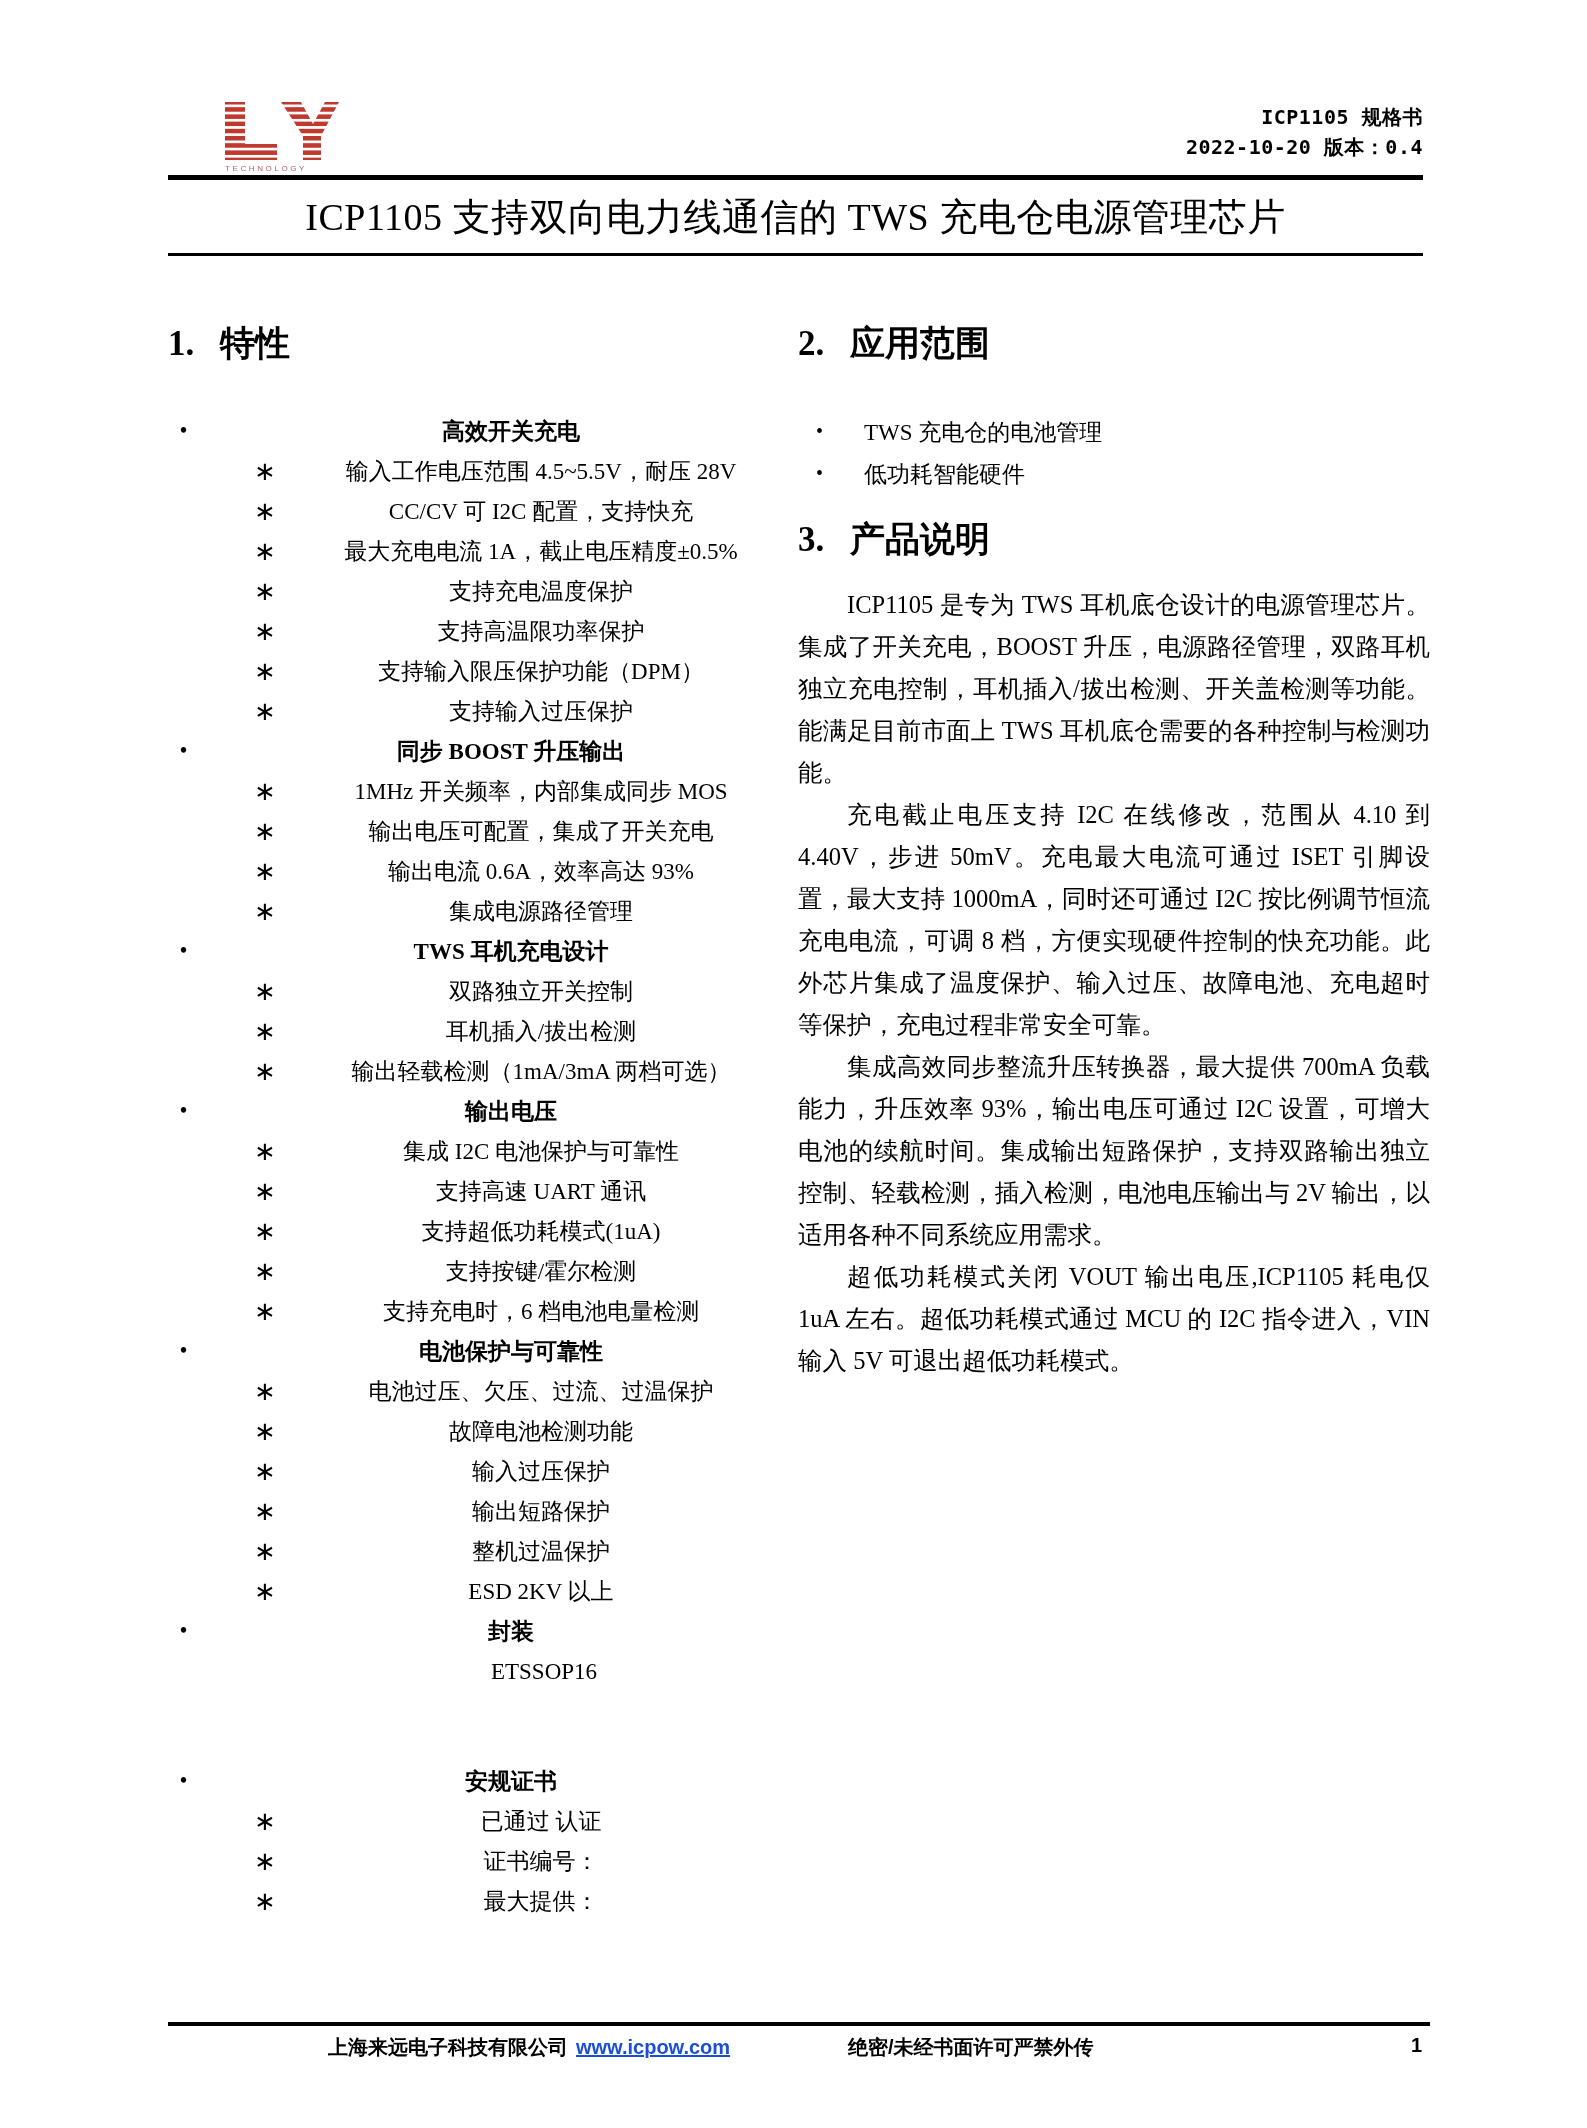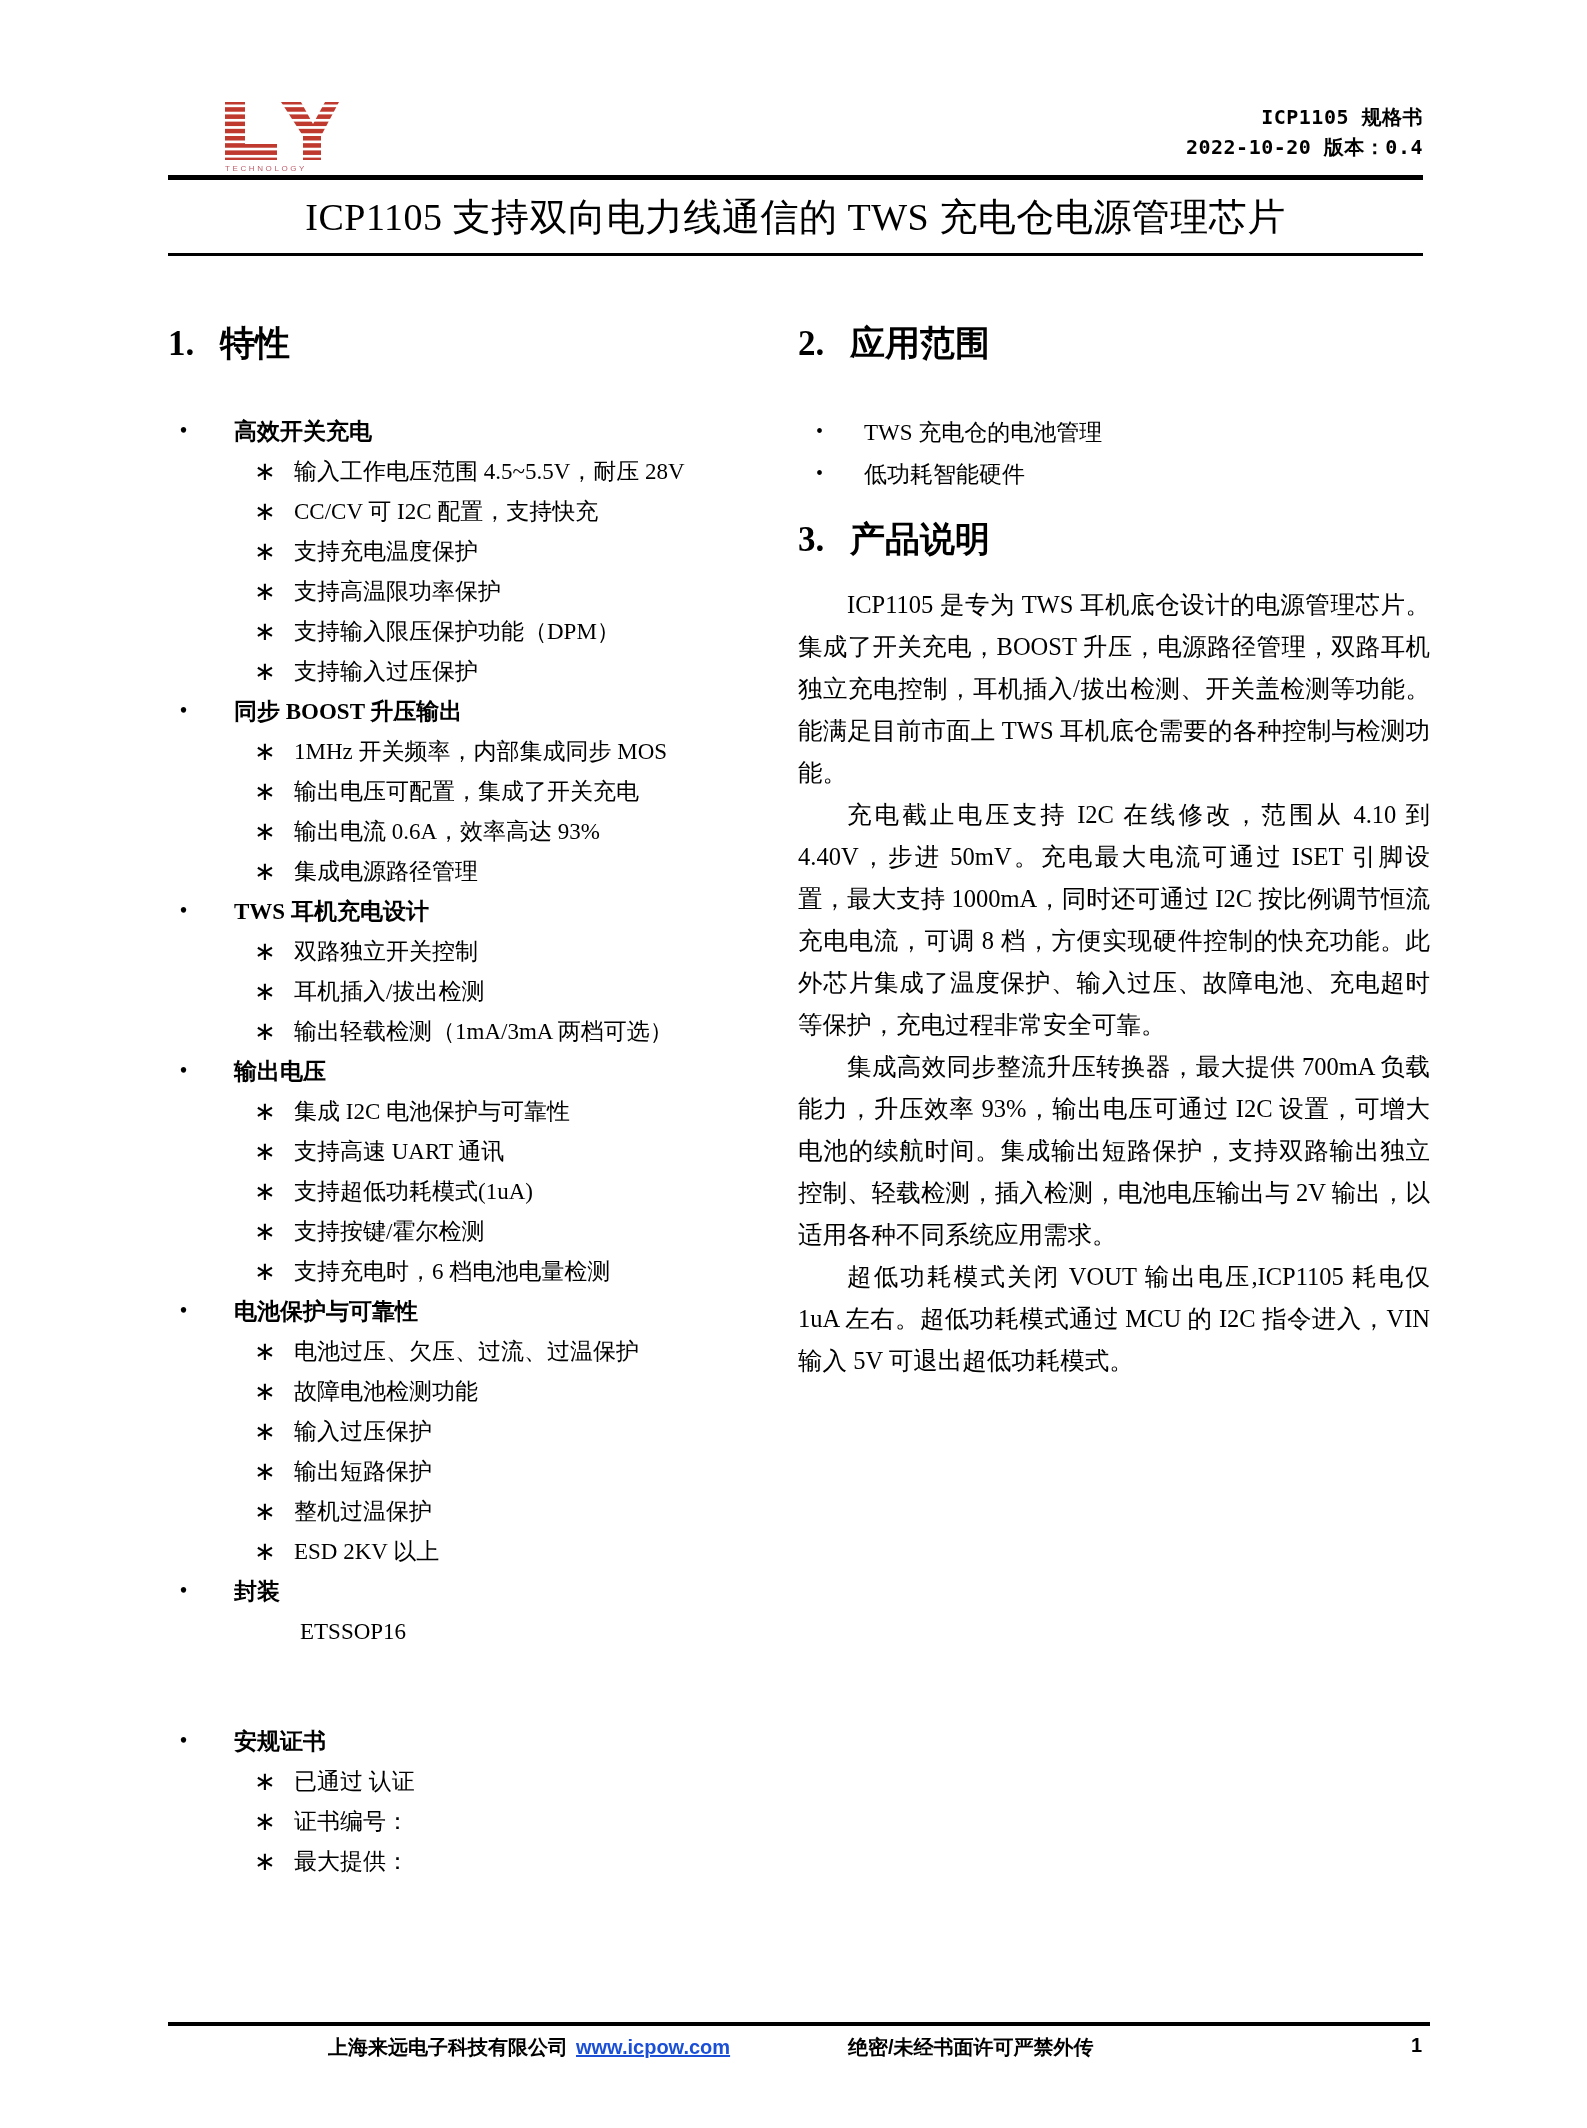--- a/index.html
+++ b/index.html
@@ -118,20 +118,21 @@
     padding: 0;
   }
   ul.blist > li.top {
     position: relative;
     padding-left: 66px;
     font-family: "Liberation Serif", serif;
     font-weight: bold;
     font-size: 23px;
     line-height: 40px;
     white-space: nowrap;
+    text-align: center;
   }
   ul.blist > li.top::before {
     content: "\2022";
     position: absolute;
     left: 12px;
     top: -2px;
     font-size: 20px;
   }
   ul.sublist {
     list-style: none;
@@ -283,20 +284,21 @@
 
       <div class="spacer-md"></div>
 
       <ul class="blist">
 
         <li class="top">
           <span>高效开关充电</span>
           <ul class="sublist">
             <li>输入工作电压范围 4.5~5.5V，耐压 28V</li>
             <li>CC/CV 可 I2C 配置，支持快充</li>
+            <li>最大充电电流 1A，截止电压精度±0.5%</li>
             <li>支持充电温度保护</li>
             <li>支持高温限功率保护</li>
             <li>支持输入限压保护功能（DPM）</li>
             <li>支持输入过压保护</li>
           </ul>
         </li>
 
         <li class="top">
           <span>同步 BOOST 升压输出</span>
           <ul class="sublist">

